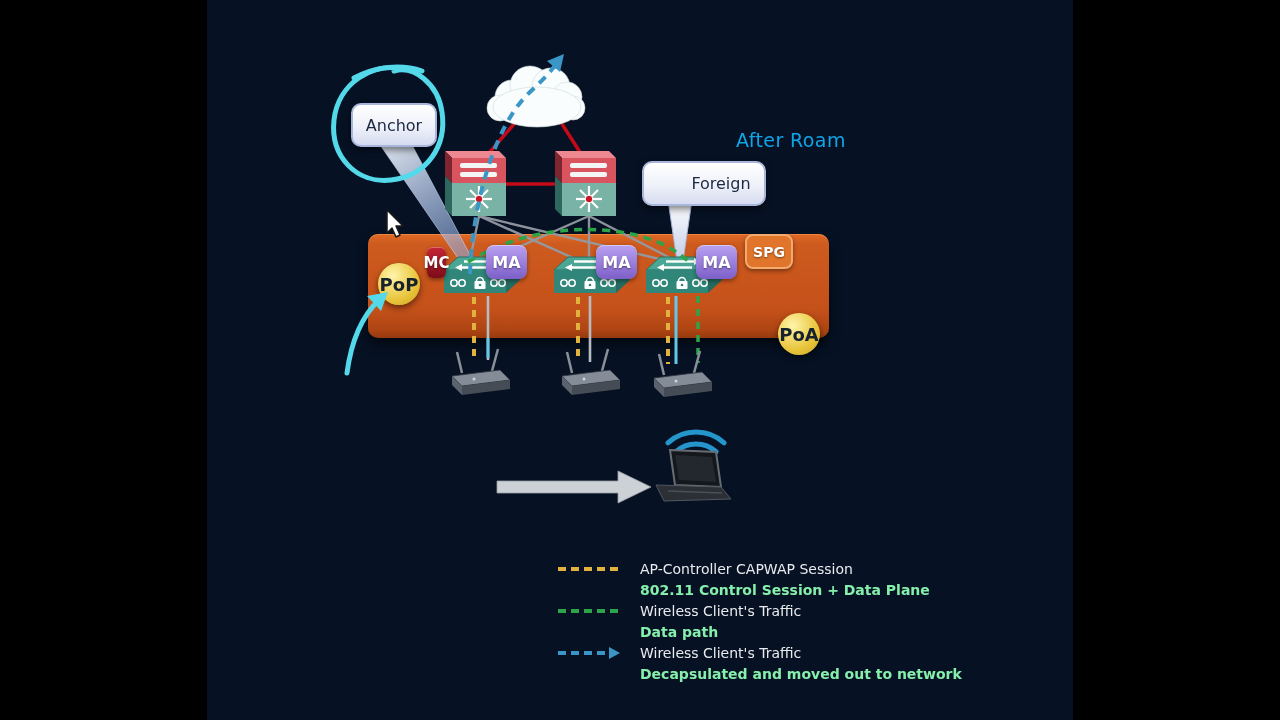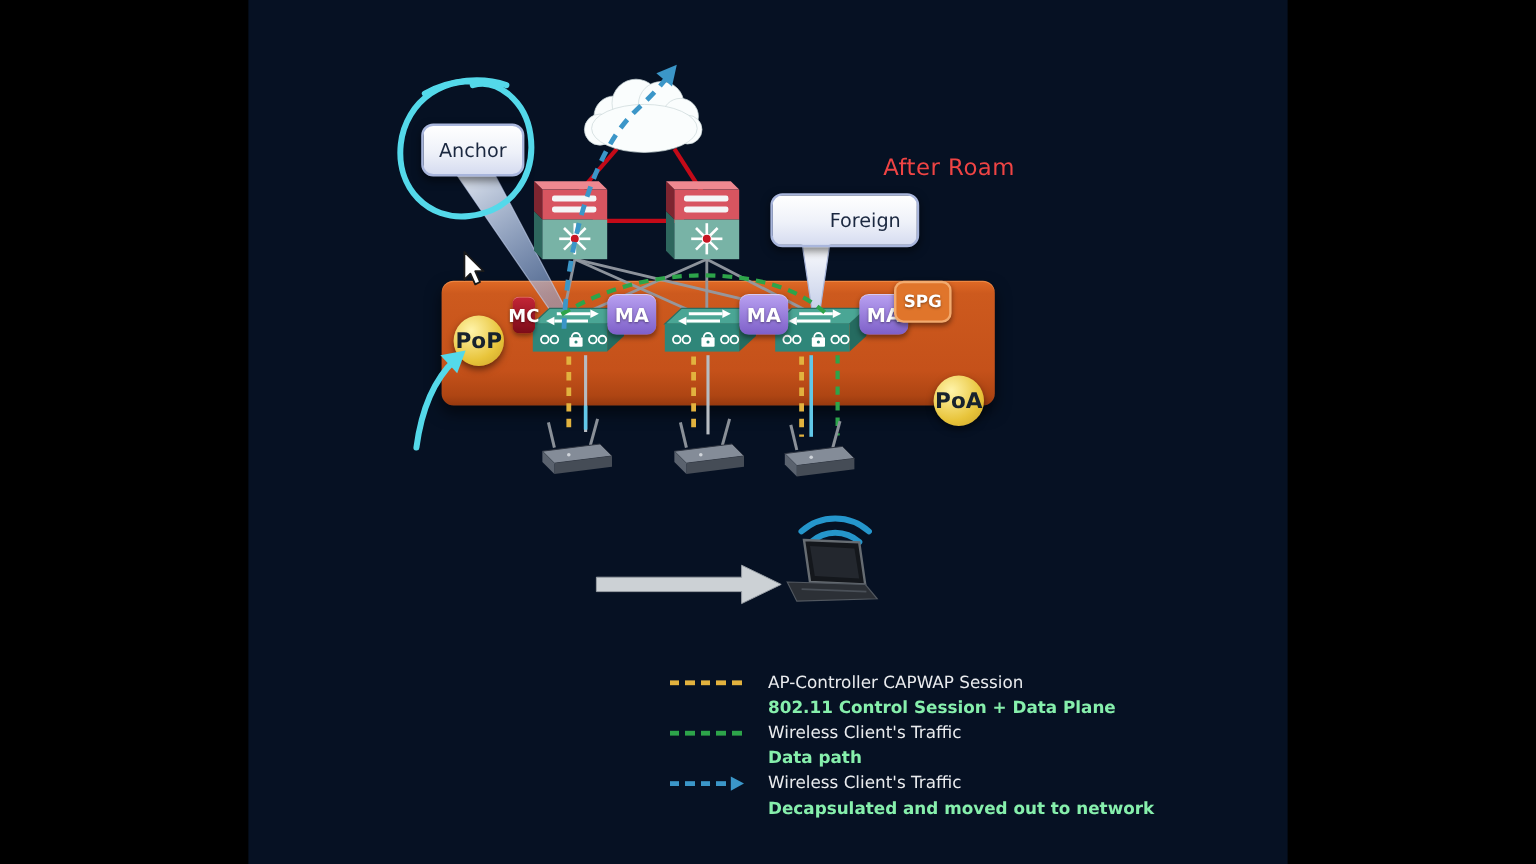--- a/index.html
+++ b/index.html
@@ -11,27 +11,27 @@
     box-shadow:0 6px 12px rgba(0,0,0,.55), inset 0 1px 0 rgba(255,170,100,.45);z-index:1;}
   svg.layer{position:absolute;left:0;top:0;z-index:2;}
   svg#annotations{z-index:6;}
   .overlay{position:absolute;z-index:4;}
   .callout{display:flex;align-items:center;justify-content:center;
     background:linear-gradient(180deg,#ffffff 0%,#eef1f9 55%,#d6dcf0 100%);
     border:2px solid #a9b6dc;border-radius:10px;color:#1b2840;font-size:16px;
     box-shadow:0 3px 7px rgba(0,0,0,.5), inset 0 1px 0 #fff;}
   #anchor-callout{left:351px;top:103px;width:82px;height:40px;}
   #foreign-callout{left:642px;top:161px;width:86px;height:41px;padding-left:34px;}
-  #after-roam{left:736px;top:129px;color:#ef4444;font-size:19px;letter-spacing:.4px;}
+  #after-roam{left:736px;top:129px;color:#0ea5e9;font-size:19px;letter-spacing:.4px;}
   .badge{display:flex;align-items:center;justify-content:center;color:#fff;font-weight:bold;
     text-shadow:0 1px 2px rgba(0,0,0,.45);box-shadow:0 2px 4px rgba(0,0,0,.4);}
   #badge-mc{left:427px;top:247px;width:19px;height:30px;font-size:15px;border-radius:6px;
     background:linear-gradient(180deg,#c22536,#7c0b18);border-top:1px solid #e06a76;}
   .badge-ma{width:41px;height:33px;font-size:16px;border-radius:8px;
-    background:linear-gradient(180deg,#b79ff0,#7d5fc8);border-top:1px solid #d6c9f8;margin-left:20px;}
+    background:linear-gradient(180deg,#b79ff0,#7d5fc8);border-top:1px solid #d6c9f8;}
   #badge-ma-1{left:486px;top:245px;} #badge-ma-2{left:596px;top:245px;} #badge-ma-3{left:696px;top:245px;}
   #badge-spg{left:745px;top:234px;width:44px;height:31px;font-size:14px;border-radius:8px;
     background:#e0752b;border:2px solid #f2aa6e;}
   .dot-badge{border-radius:50%;width:42px;height:42px;display:flex;align-items:center;justify-content:center;
     background:radial-gradient(circle at 35% 30%,#fff4aa,#e8c43a 62%,#c9a128);color:#17222e;
     font-weight:bold;font-size:18px;box-shadow:0 3px 6px rgba(0,0,0,.5);}
   #pop-badge{left:378px;top:263px;} #poa-badge{left:778px;top:313px;}
   #legend{left:558px;top:558px;width:430px;}
   .leg-row{display:flex;align-items:center;height:21px;}
   .swatch-cell{width:82px;flex:none;display:flex;align-items:center;}

